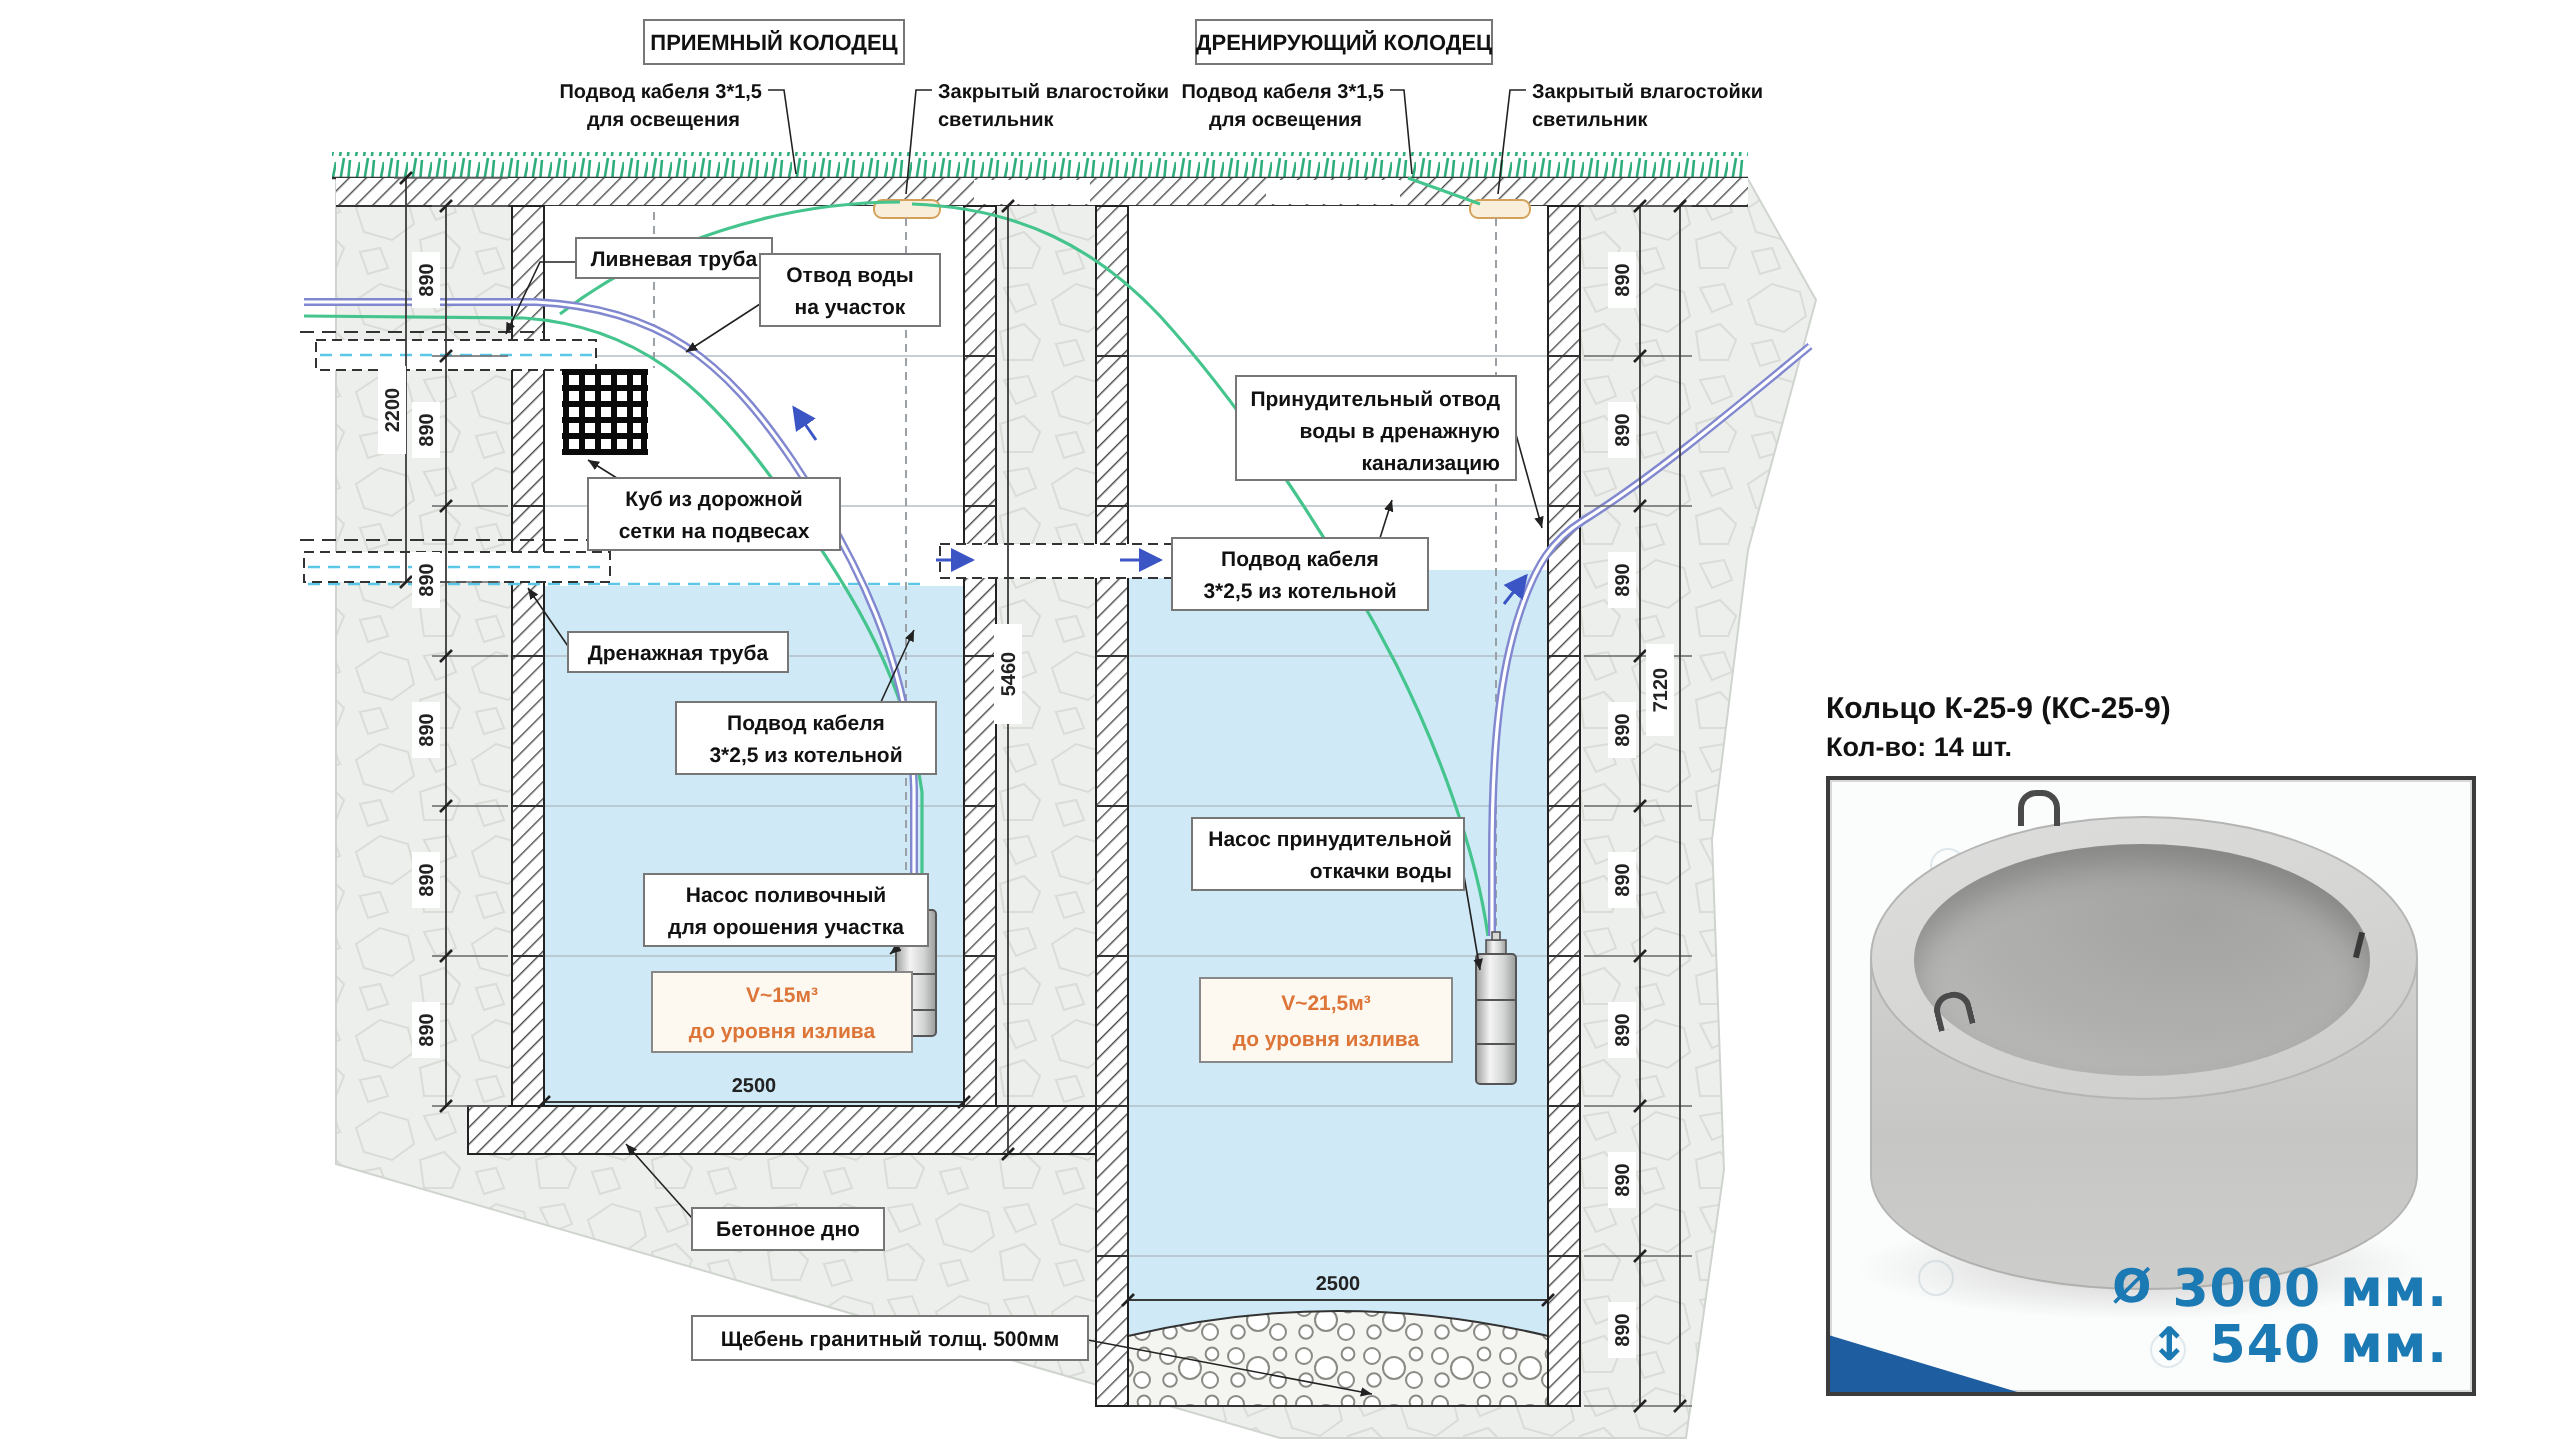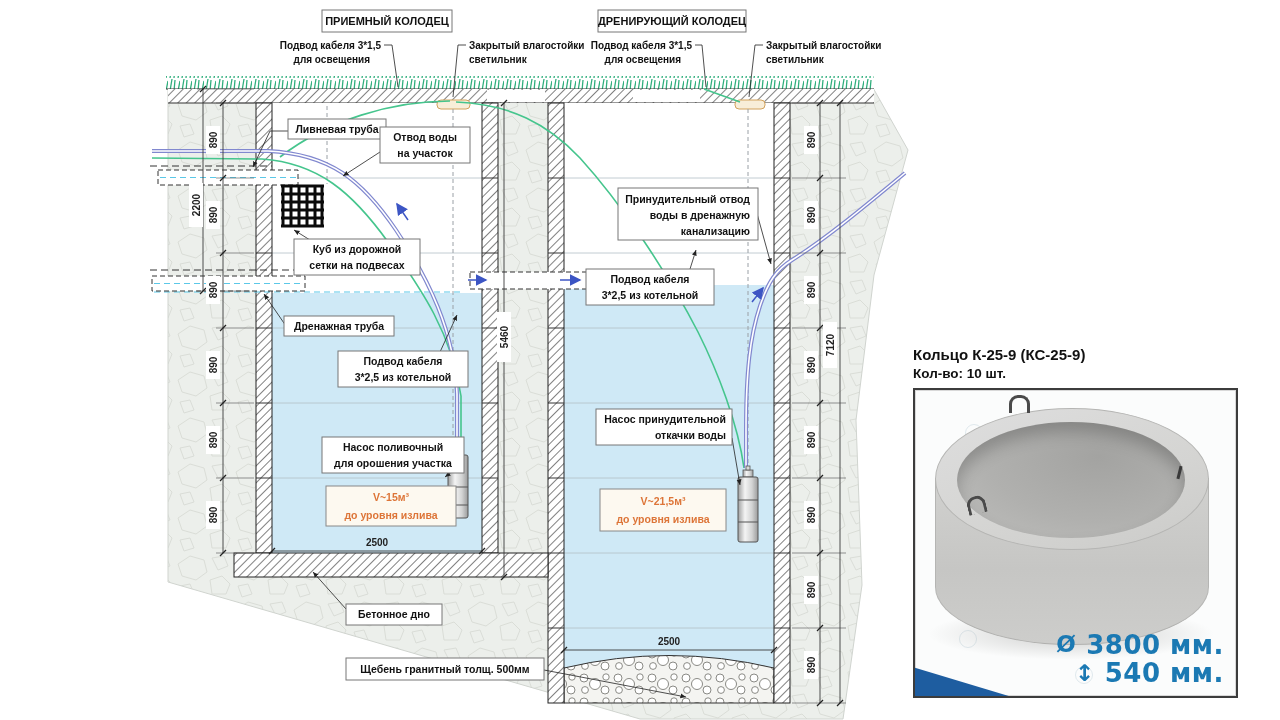--- a/index.html
+++ b/index.html
@@ -447,39 +447,39 @@
   </g>
   <g>
     <rect class="vbox" x="600" y="489" width="126" height="42"></rect>
     <text class="lbl org" text-anchor="middle" x="663" y="505">V~21,5м³</text>
     <text class="lbl org" text-anchor="middle" x="663" y="523">до уровня излива</text>
   </g>
 </svg>
 
 <div class="panel">
   <div class="p-title">Кольцо К-25-9 (КС-25-9)</div>
-  <div class="p-count">Кол-во: 10 шт.</div>
+  <div class="p-count">Кол-во: 14 шт.</div>
   <div class="p-frame">
     <span class="wm" style="left:50px;top:34px;"></span>
     <span class="wm" style="left:240px;top:50px;"></span>
     <span class="wm" style="left:140px;top:140px;"></span>
     <span class="wm" style="left:44px;top:240px;"></span>
     <span class="wm" style="left:250px;top:215px;"></span>
     <span class="wm" style="left:160px;top:276px;"></span>
     <div class="ring-shadow"></div>
     <div class="ring-body"></div>
     <div class="ring-top"></div>
     <div class="ring-hole"></div>
     <div class="loop loop1"></div>
     <div class="loop loop2"></div>
     <div class="rimtick"></div>
     <div class="p-dims">
       <div class="p-dim-row">
         <span class="p-sym">Ø</span>
-        <span>3800 мм.</span>
+        <span>3000 мм.</span>
       </div>
       <div class="p-dim-row">
         <span class="p-sym">↕</span>
         <span>540 мм.</span>
       </div>
     </div>
     <div class="p-corner"></div>
   </div>
 </div>
 </div>

